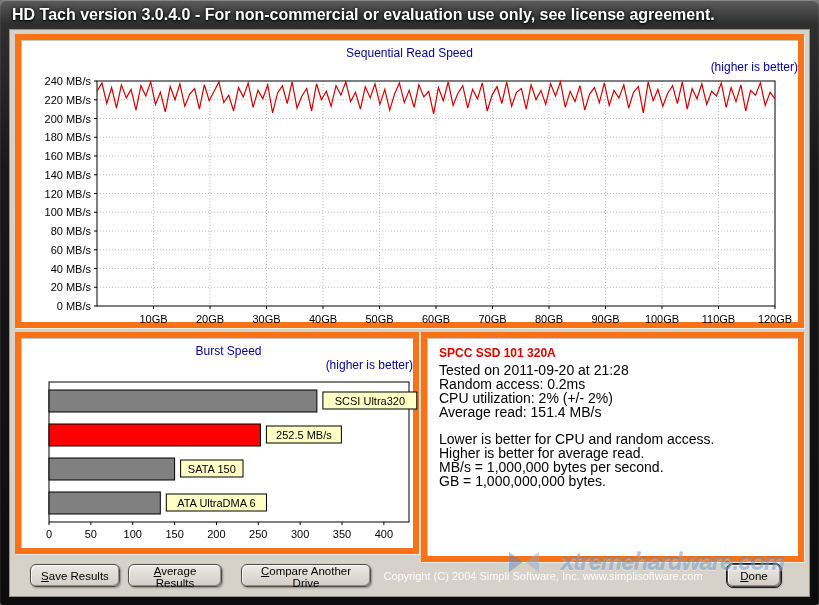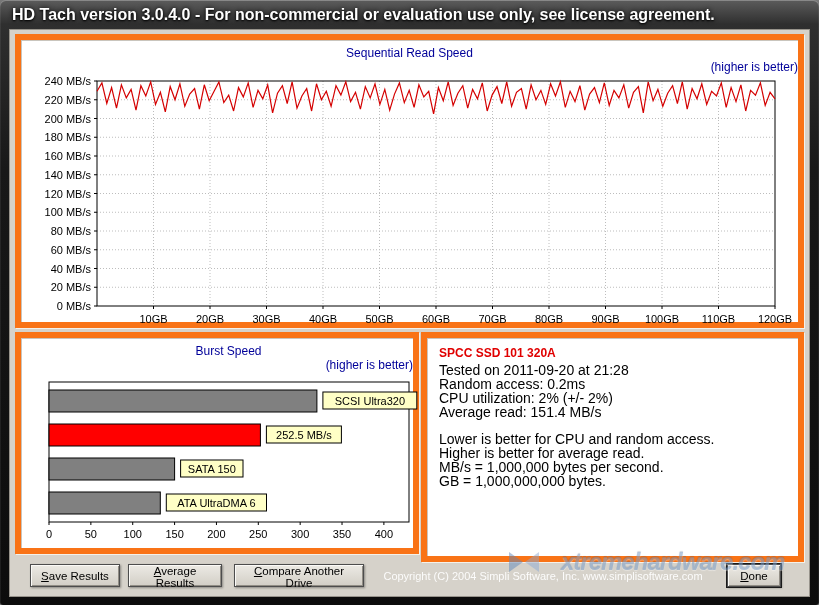--- a/index.html
+++ b/index.html
@@ -40,29 +40,29 @@
   .chart-subtitle { text-align: right; color: #000099; font-size: 12px; line-height: 14px; }
   svg { font-family: "Liberation Sans", sans-serif; overflow: visible; display: block; }
   #seq-svg   { position: absolute; left: 6px; top: 36px; }
   #burst-svg { position: absolute; left: 2px; top: 42px; }
   .info-drive { color: #e00000; font-weight: bold; font-size: 12px; margin-bottom: 3px; }
   .info-line  { font-size: 14px; line-height: 14px; color: #000; }
   .info-gap   { height: 13px; }
   .btn {
     position: absolute; top: 535px; height: 23px;
     background: linear-gradient(#eceae4, #d2cec6);
-    border: 1px solid #4d4d4d; border-radius: 0;
+    border: 1px solid #4d4d4d; border-radius: 6px;
     box-shadow: inset 1px 1px 0 #fbfaf7, inset -1px -1px 0 #918d85, 1px 1px 2px rgba(0,0,0,.35);
     font-family: inherit; font-size: 11.5px; color: #000; cursor: pointer; padding: 0 4px;
   }
   .btn .btn-label { display: block; width: 100%; text-align: center; }
   .btn .btn-label::first-letter { text-decoration: underline; }
   .btn-save    { left: 21px;  width: 90px; }
   .btn-upload  { left: 119px; width: 94px; }
-  .btn-compare { left: 225px; width: 130px; }
+  .btn-compare { left: 232px; width: 130px; }
   .btn-done    { left: 718px; width: 54px; outline: 1px solid #1a1a1a; }
   .copyright {
     position: absolute; left: 368px; top: 541px; width: 332px;
     text-align: center; font-size: 11px; color: rgba(255,255,255,.92);
   }
   .watermark {
     position: absolute; left: 498px; top: 516px;
     display: flex; align-items: center; gap: 20px;
     pointer-events: none; opacity: .6; z-index: 5;
   }

